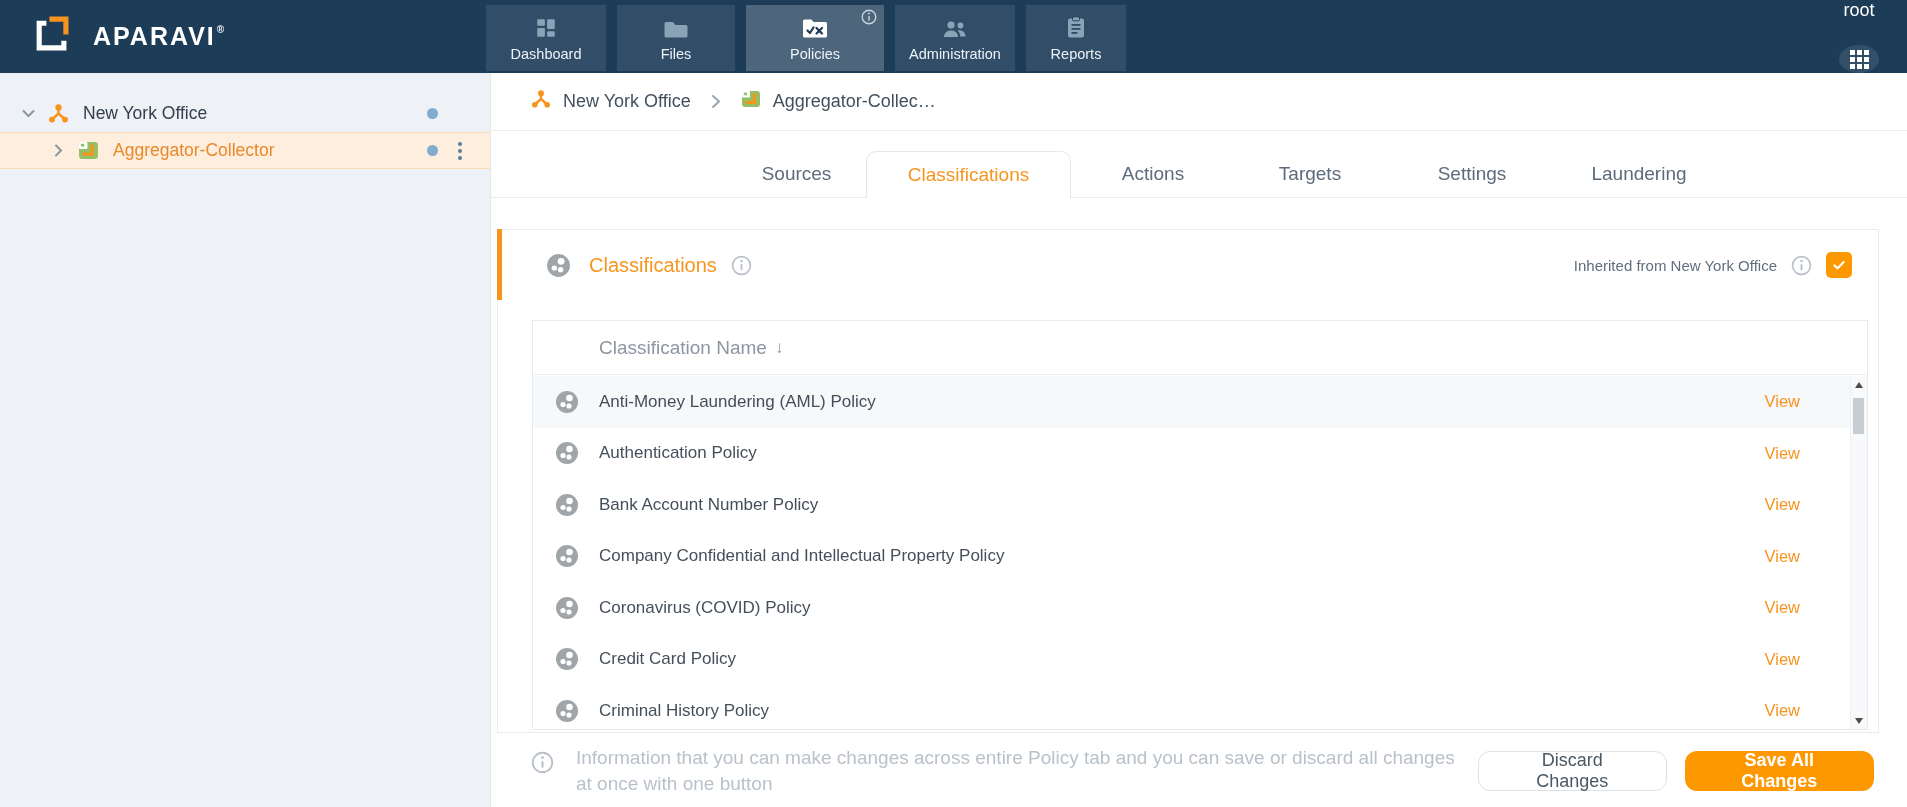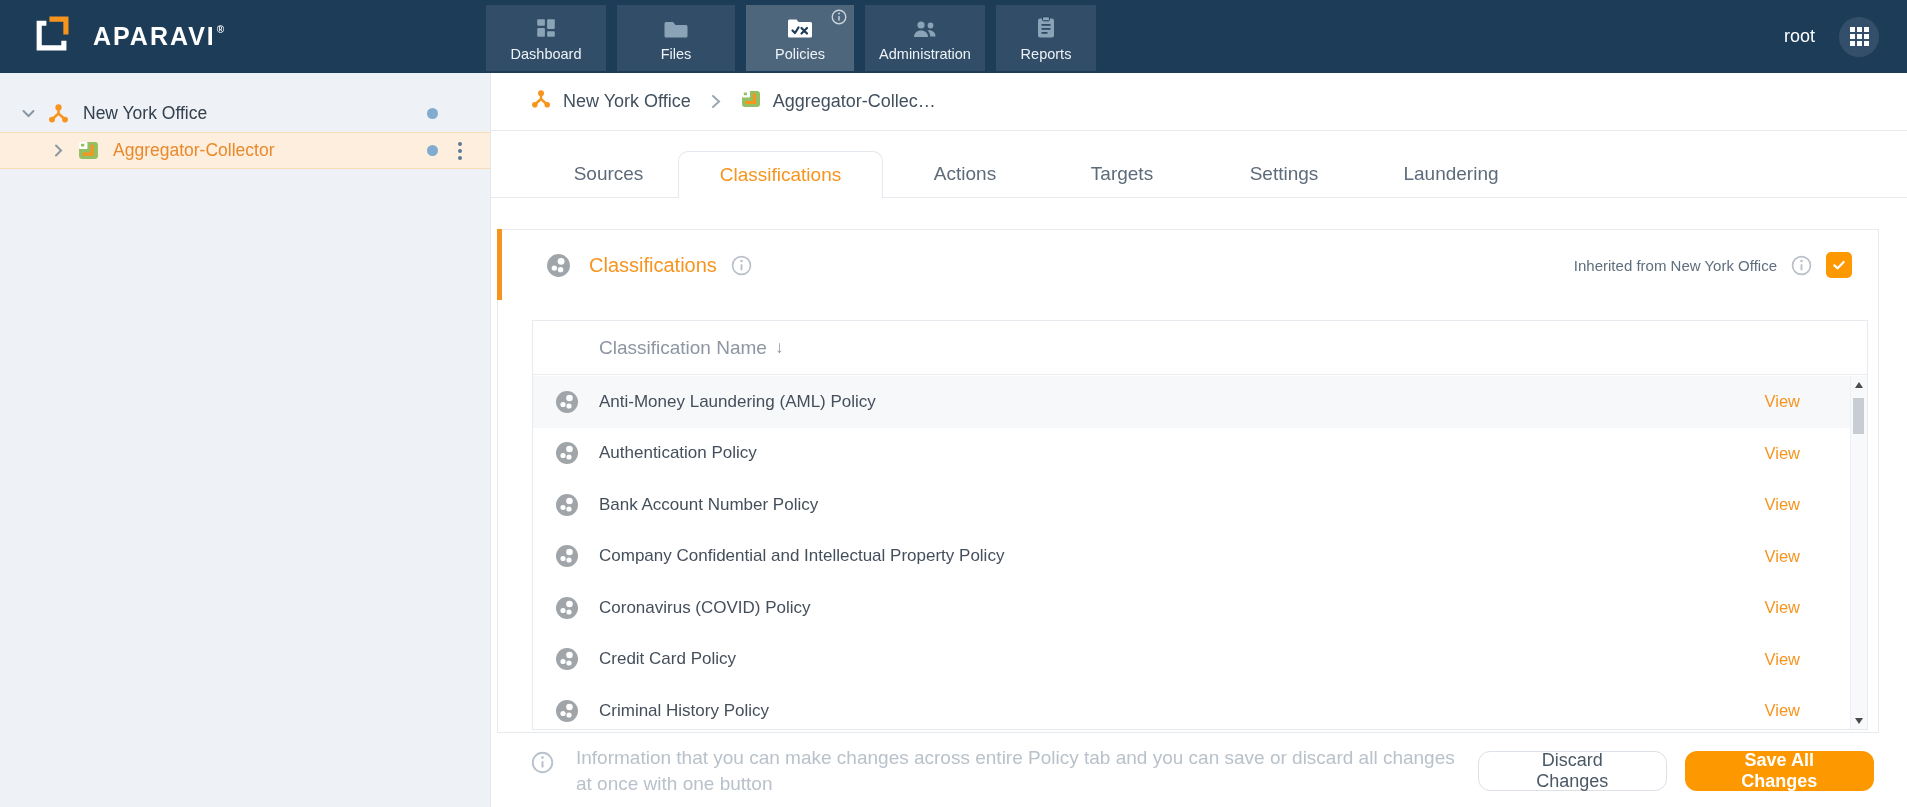--- a/index.html
+++ b/index.html
@@ -12,21 +12,21 @@
   .topbar { position:absolute; left:0; top:0; width:1907px; height:73px; background:#1d3c58; }
   .logo { position:absolute; left:32px; top:0; height:73px; display:flex; align-items:center; gap:24px; }
   .brand { color:#fff; font-size:25px; font-weight:bold; letter-spacing:2px; display:flex; align-items:flex-start; }
   .brand .reg { font-size:10px; margin-top:2px; margin-left:1px; }
   .nav { position:absolute; left:486px; top:5px; display:flex; gap:11px; }
   .nav-btn { height:66px; display:flex; flex-direction:column; align-items:center; justify-content:center; gap:7px;
              background:rgba(255,255,255,.09); color:#eef3f7; font-size:14.5px; cursor:pointer; position:relative; }
   .nav-btn.active { background:rgba(255,255,255,.22); }
   .nav-ico { height:24px; display:flex; align-items:flex-end; }
   .nav-info { position:absolute; top:4px; right:7px; }
-  .user-area { position:absolute; right:28px; top:0; height:73px; display:flex; align-items:center; gap:24px; }
+  .user-area { position:absolute; right:28px; top:0; height:73px; display:flex; align-items:center; gap:24px;flex-direction:column; }
   .user-name { color:#fff; font-size:18px; }
   .apps-btn { width:40px; height:40px; border-radius:50%; background:rgba(255,255,255,.10);
               display:grid; place-items:center; cursor:pointer; }
   .grid9 { display:grid; grid-template-columns:repeat(3,5px); grid-auto-rows:5px; gap:2px; }
   .grid9 i { background:#fff; display:block; }
 
   
   .sidebar { position:absolute; left:0; top:73px; width:491px; bottom:0; background:#eef1f5;
              border-right:1px solid #e2e7ec; padding-top:22px; }
   .tree-row { height:37px; display:flex; align-items:center; position:relative; font-size:17.5px; color:#33414f; cursor:pointer; }
@@ -40,21 +40,21 @@
   .kebab { position:absolute; right:24px; display:flex; flex-direction:column; gap:3px; padding:4px; cursor:pointer; }
   .kebab i { width:4px; height:4px; border-radius:50%; background:#5c7a95; display:block; }
 
   
   .content { position:absolute; left:491px; top:73px; right:0; bottom:0; background:#fff; }
   .breadcrumb { height:58px; display:flex; align-items:center; padding-left:40px; gap:14px;
                 border-bottom:1px solid #e7ebef; font-size:18px; color:#42505e; }
   .crumb { display:flex; align-items:center; gap:12px; cursor:pointer; }
 
   .tabs-row { height:67px; border-bottom:1px solid #e7ebef; display:flex; align-items:flex-end;
-              padding-left:60px; gap:12px; position:relative; }
+              padding-left:60px; gap:12px; position:relative;justify-content:center; }
   .tab { height:46px; display:flex; align-items:center; justify-content:center;
          font-size:19px; color:#5d6b7a; cursor:pointer; }
   .tab.active { height:47px; background:#fff; border:1px solid #e3e8ee; border-bottom:none;
                 border-radius:10px 10px 0 0; margin-bottom:-1px; color:#f7941e; z-index:1; }
 
   
   .panel { position:absolute; left:6px; right:28px; top:156px; height:504px;
            border:1px solid #e7ebef; background:#fff; }
   .accent { position:absolute; left:-1px; top:-1px; width:5px; height:71px; background:#f7941e; }
   .panel-header { height:70px; display:flex; align-items:center; padding:0 26px 0 48px; }
@@ -119,21 +119,21 @@
       <span>Dashboard</span>
     </div>
     <div class="nav-btn" style="width:118px">
       <span class="nav-ico">
         <svg width="24" height="20" viewBox="0 0 24 20" fill="#8ba3b6">
           <path d="M2 3 h7 l2.5 3 H22 a1.5 1.5 0 0 1 1.5 1.5 V17 a1.5 1.5 0 0 1 -1.5 1.5 H2 A1.5 1.5 0 0 1 .5 17 V4.5 A1.5 1.5 0 0 1 2 3 z"></path>
         </svg>
       </span>
       <span>Files</span>
     </div>
-    <div class="nav-btn active" style="width:108px">
+    <div class="nav-btn active" style="width:138px">
       <span class="nav-info">
         <svg width="16" height="16" viewBox="0 0 20 20">
           <circle cx="10" cy="10" r="8.5" fill="none" stroke="#c9d4dd" stroke-width="1.7"></circle>
           <rect x="9.1" y="8.6" width="1.8" height="6" rx=".9" fill="#c9d4dd"></rect>
           <circle cx="10" cy="5.7" r="1.2" fill="#c9d4dd"></circle>
         </svg>
       </span>
       <span class="nav-ico">
         <svg width="26" height="21" viewBox="0 0 26 21">
           <path d="M2.5 1.5 h7 l2 2.5 H23.5 a1.5 1.5 0 0 1 1.5 1.5 V18 a1.5 1.5 0 0 1 -1.5 1.5 H2.5 A1.5 1.5 0 0 1 1 18 V3 a1.5 1.5 0 0 1 1.5 -1.5 z" fill="#ffffff"></path>

